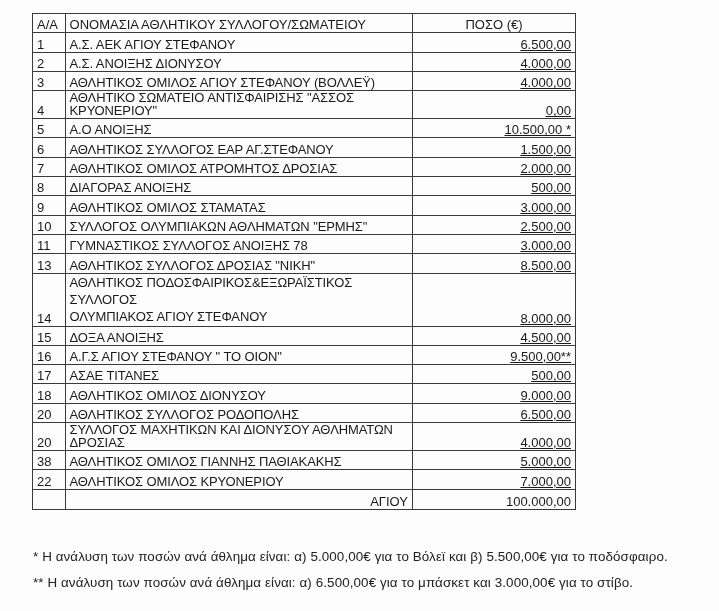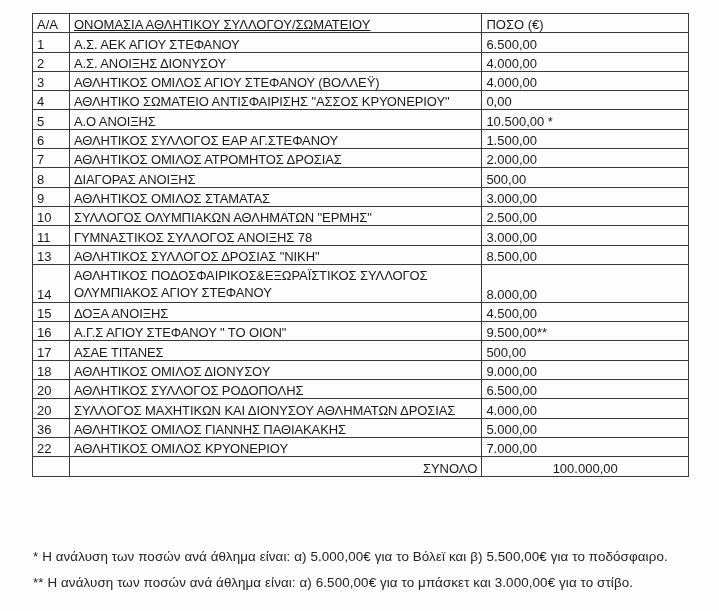--- a/index.html
+++ b/index.html
@@ -2,42 +2,42 @@
 <html><head>
 <meta charset="utf-8">
 <style>
   html, body { margin: 0; padding: 0; }
   body {
     width: 719px; height: 611px; background: #fdfdfd; position: relative; overflow: hidden;
     font-family: "Liberation Sans", sans-serif; color: #1a1a1a;
   }
   table.grants {
     position: absolute; left: 32px; top: 13px;
-    width: 657px; border-collapse: collapse;
+    width: 544px; border-collapse: collapse;
     font-size: 13px; line-height: 1;
   }
   table.grants td, table.grants th {
     border: 1px solid #3a3a3a; padding: 0 4px;
     height: 17.3px; vertical-align: bottom; padding-bottom: 1px;
     font-weight: normal;
   }
   col.c-aa { width: 37px; }
   col.c-name { width: 413px; }
   col.c-amt { width: 207px; }
   th.h-aa { text-align: left; font-weight: bold; padding-left: 4px; }
-  th.h-name { text-align: left; font-weight: bold; padding-left: 9px; text-decoration: underline; }
-  th.h-amt { text-align: left; font-weight: bold; }
+  th.h-name { text-align: left; font-weight: bold; padding-left: 9px; }
+  th.h-amt { text-align: center; font-weight: bold; }
   td.aa { font-weight: bold; text-align: left; padding-left: 3px; vertical-align: top; padding-top: 1px; }
   td.name { text-align: left; padding-left: 9px; letter-spacing: -0.1px; }
-  td.amt { text-align: left; }
+  td.amt { text-align: right; text-decoration: underline; }
   tr.tall td { height: 36px; }
   tr.tall td.name { line-height: 17px; }
   tr.total td { height: 18px; }
   td.total-label { text-align: right; font-weight: bold; padding-right: 8px; }
-  td.total-amt { text-align: center; font-weight: bold; }
+  td.total-amt { text-align: right; font-weight: bold; }
   .notes {
     position: absolute; left: 33px; top: 549px; width: 680px;
     font-size: 13.4px; font-weight: normal; color: #222;
   }
   .notes p { margin: 0 0 11px 0; white-space: nowrap; letter-spacing: 0.1px; }
 </style>
 </head>
 <body>
 
 <table class="grants">
@@ -146,34 +146,34 @@
         <td class="aa">20</td>
         <td class="name">ΑΘΛΗΤΙΚΟΣ ΣΥΛΛΟΓΟΣ ΡΟΔΟΠΟΛΗΣ</td>
         <td class="amt">6.500,00</td>
       </tr>
       <tr>
         <td class="aa">20</td>
         <td class="name">ΣΥΛΛΟΓΟΣ ΜΑΧΗΤΙΚΩΝ ΚΑΙ ΔΙΟΝΥΣΟΥ ΑΘΛΗΜΑΤΩΝ ΔΡΟΣΙΑΣ</td>
         <td class="amt">4.000,00</td>
       </tr>
       <tr>
-        <td class="aa">36</td>
+        <td class="aa">38</td>
         <td class="name">ΑΘΛΗΤΙΚΟΣ ΟΜΙΛΟΣ ΓΙΑΝΝΗΣ ΠΑΘΙΑΚΑΚΗΣ</td>
         <td class="amt">5.000,00</td>
       </tr>
       <tr>
         <td class="aa">22</td>
         <td class="name">ΑΘΛΗΤΙΚΟΣ ΟΜΙΛΟΣ ΚΡΥΟΝΕΡΙΟΥ</td>
         <td class="amt">7.000,00</td>
       </tr>
     </tbody>
   <tfoot>
     <tr class="total">
       <td></td>
-      <td class="total-label">ΣΥΝΟΛΟ</td>
+      <td class="total-label">ΑΓΙΟΥ</td>
       <td class="total-amt">100.000,00</td>
     </tr>
   </tfoot>
 </table>
 
 <div class="notes">
   <p>* Η ανάλυση των ποσών ανά άθλημα είναι: α) 5.000,00€ για το Βόλεϊ και β) 5.500,00€ για το ποδόσφαιρο.</p>
   <p>** Η ανάλυση των ποσών ανά άθλημα είναι: α) 6.500,00€ για το μπάσκετ και 3.000,00€ για το στίβο.</p>
 </div>
 

